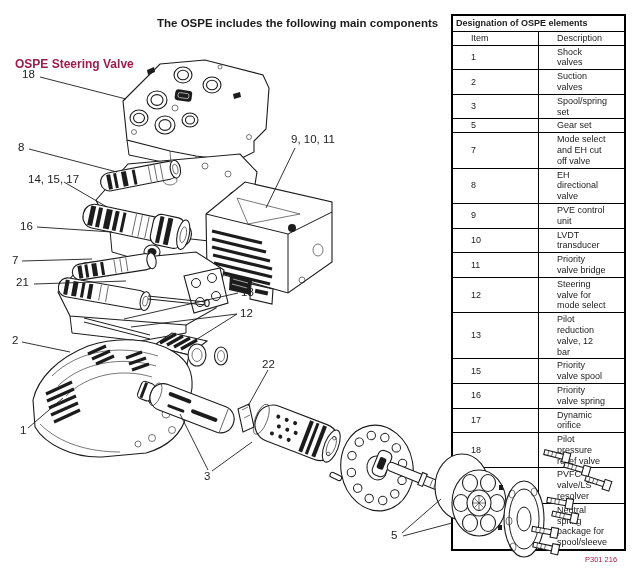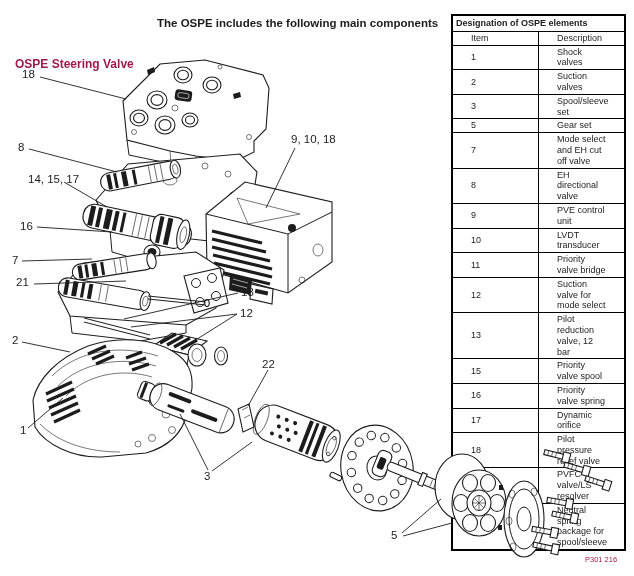--- a/index.html
+++ b/index.html
@@ -56,21 +56,21 @@
       <tr>
         <td class="col-item">1</td>
         <td>Shock valves</td>
       </tr>
       <tr>
         <td class="col-item">2</td>
         <td>Suction valves</td>
       </tr>
       <tr>
         <td class="col-item">3</td>
-        <td>Spool/sleeve set</td>
+        <td>Spool/spring set</td>
       </tr>
       <tr>
         <td class="col-item">5</td>
         <td>Gear set</td>
       </tr>
       <tr>
         <td class="col-item">7</td>
         <td>Mode select and EH cut off valve</td>
       </tr>
       <tr>
@@ -84,21 +84,21 @@
       <tr>
         <td class="col-item">10</td>
         <td>LVDT transducer</td>
       </tr>
       <tr>
         <td class="col-item">11</td>
         <td>Priority valve bridge</td>
       </tr>
       <tr>
         <td class="col-item">12</td>
-        <td>Suction valve for mode select</td>
+        <td>Steering valve for mode select</td>
       </tr>
       <tr>
         <td class="col-item">13</td>
         <td>Pilot reduction valve, 12 bar</td>
       </tr>
       <tr>
         <td class="col-item">15</td>
         <td>Priority valve spool</td>
       </tr>
       <tr>
@@ -419,20 +419,20 @@
 </svg>
 
 <span class="callout" style="left:22px;top:68px">18</span>
 <span class="callout" style="left:18px;top:141px">8</span>
 <span class="callout" style="left:28px;top:173px">14, 15, 17</span>
 <span class="callout" style="left:20px;top:220px">16</span>
 <span class="callout" style="left:12px;top:254px">7</span>
 <span class="callout" style="left:16px;top:276px">21</span>
 <span class="callout" style="left:12px;top:334px">2</span>
 <span class="callout" style="left:20px;top:424px">1</span>
-<span class="callout" style="left:291px;top:133px">9, 10, 18</span>
+<span class="callout" style="left:291px;top:133px">9, 10, 11</span>
 <span class="callout" style="left:241px;top:286px">13</span>
 <span class="callout" style="left:240px;top:307px">12</span>
 <span class="callout" style="left:262px;top:358px">22</span>
 <span class="callout" style="left:204px;top:470px">3</span>
 <span class="callout" style="left:391px;top:529px">5</span>
 
 <div class="fig-code">P301 216</div>
 
 </body></html>

